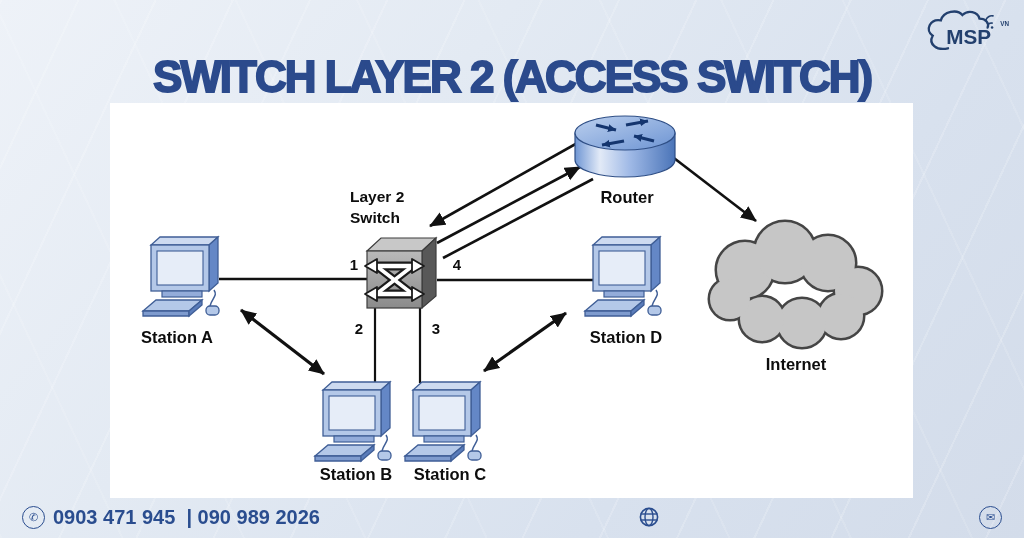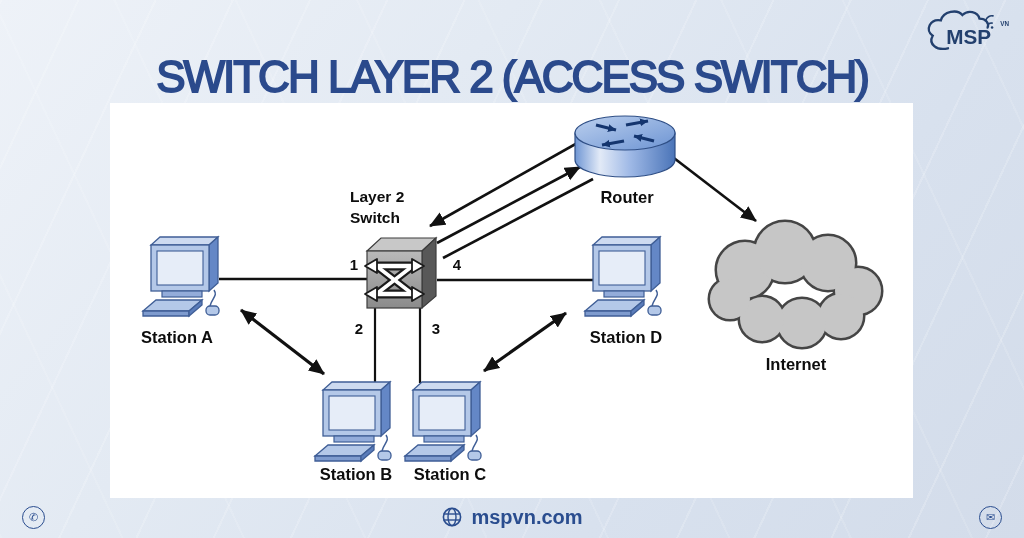--- a/index.html
+++ b/index.html
@@ -10,21 +10,21 @@
       repeating-linear-gradient(115deg, rgba(255,255,255,.18) 0 2px, rgba(255,255,255,0) 2px 70px),
       repeating-linear-gradient(65deg, rgba(255,255,255,.12) 0 2px, rgba(255,255,255,0) 2px 110px),
       linear-gradient(130deg,#eef2f8 0%,#e3eaf3 35%,#d8e1ee 70%,#d3dcea 100%);
   }
   .panel{
     position:absolute;left:110px;top:103px;width:803px;height:395px;
     background:#ffffff;
   }
   .title{
     position:absolute;left:0;top:52px;width:1024px;text-align:center;
-    font-size:44px;font-weight:400;letter-spacing:-2px;color:#2b4a8c;
+    font-size:44px;font-weight:700;letter-spacing:-2px;color:#2b4a8c;
     -webkit-text-stroke:1.8px #2b4a8c;white-space:nowrap;
   }
   .logo{position:absolute;top:6px;right:12px;width:92px;height:54px;}
   .diagram{position:absolute;left:110px;top:103px;}
   .dlabel{font:700 16.5px "Liberation Sans",sans-serif;fill:#0d0d0d;}
   .slabel{font:700 15.5px "Liberation Sans",sans-serif;fill:#0d0d0d;}
   .plabel{font:700 15px "Liberation Sans",sans-serif;fill:#0d0d0d;}
   .footer{
     position:absolute;left:0;top:500px;width:1024px;height:34px;
     display:flex;align-items:center;justify-content:space-between;
@@ -183,26 +183,26 @@
   <text class="dlabel" x="246" y="377" text-anchor="middle">Station B</text>
   <text class="dlabel" x="340" y="377" text-anchor="middle">Station C</text>
   <text class="dlabel" x="516" y="240" text-anchor="middle">Station D</text>
   <text class="dlabel" x="517" y="100" text-anchor="middle">Router</text>
   <text class="dlabel" x="686" y="267" text-anchor="middle">Internet</text>
 </svg>
 
 <div class="footer">
   <div class="fitem">
     <span class="circ">✆</span>
+    <span>0903 471 945  | 090 989 2026</span>
   </div>
   <div class="fitem">
     <svg width="22" height="22" viewBox="0 0 22 22">
       <circle cx="11" cy="11" r="8.6" fill="none" stroke="#2a4d8f" stroke-width="1.6"></circle>
       <ellipse cx="11" cy="11" rx="4" ry="8.6" fill="none" stroke="#2a4d8f" stroke-width="1.4"></ellipse>
       <line x1="2.6" y1="8" x2="19.4" y2="8" stroke="#2a4d8f" stroke-width="1.4"></line>
       <line x1="2.6" y1="14" x2="19.4" y2="14" stroke="#2a4d8f" stroke-width="1.4"></line>
     </svg>
-    <span>mspvn.com</span>
   </div>
   <div class="fitem">
     <span class="circ">✉</span>
   </div>
 </div>
 
 </body></html>

